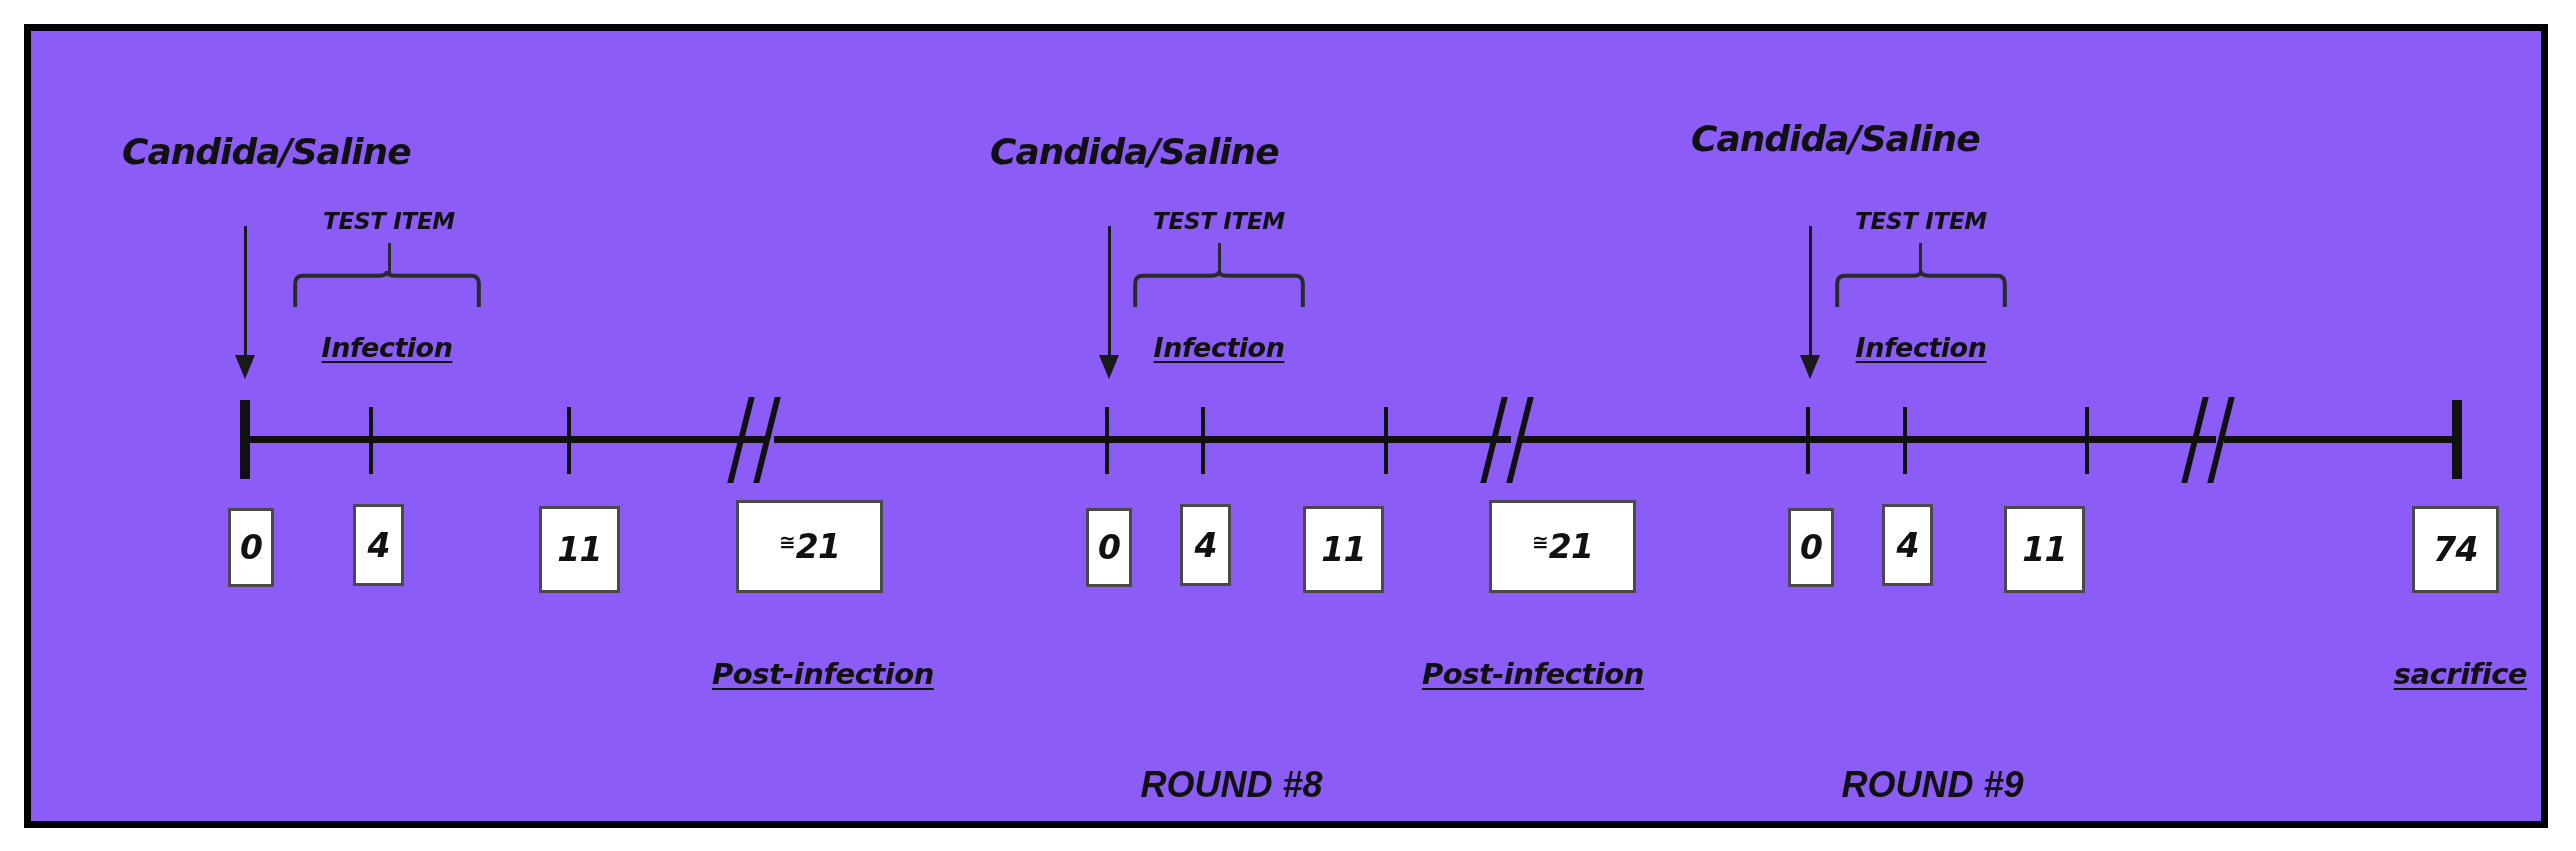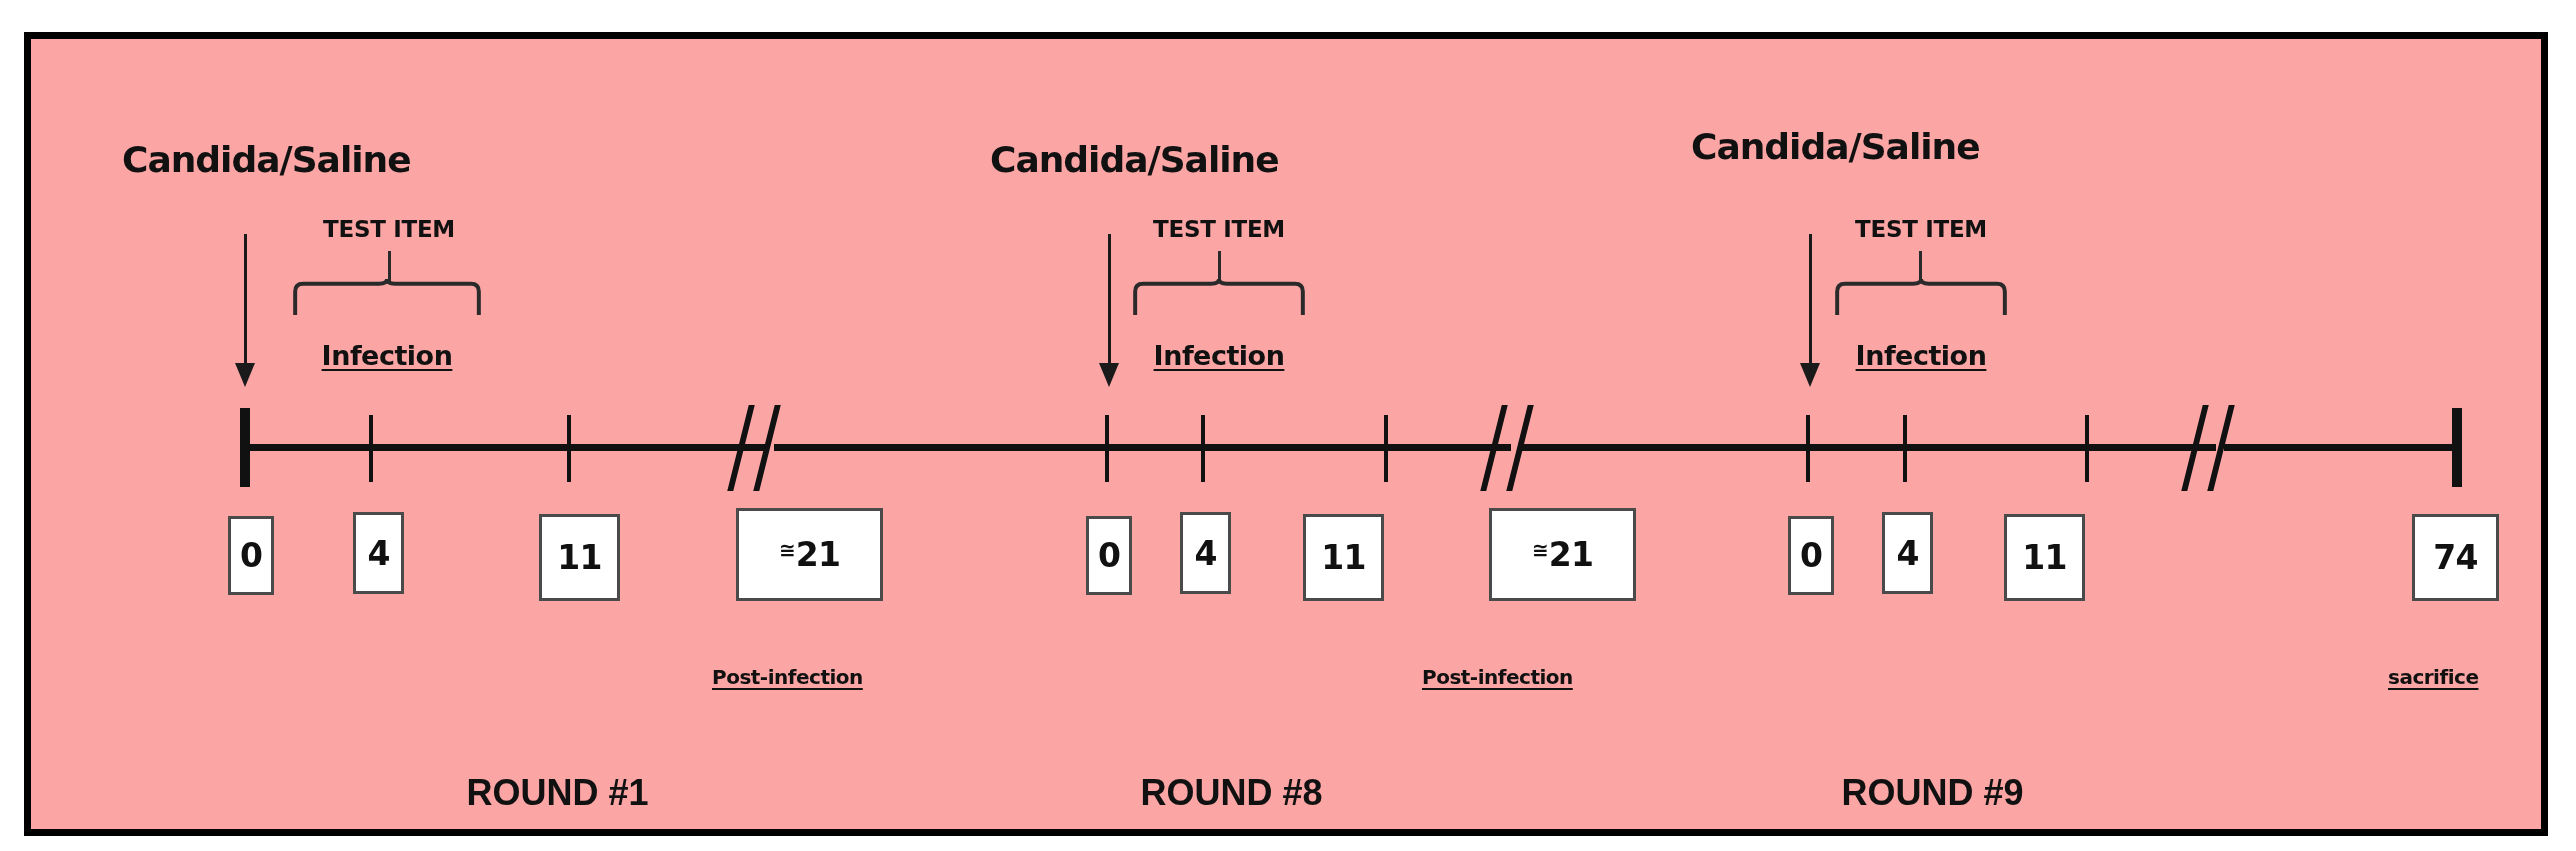--- a/index.html
+++ b/index.html
@@ -13,26 +13,27 @@
     height: 852px;
     font-family: "Liberation Sans", sans-serif;
     color: #000000;
     overflow: hidden;
   }
 
   
   #figure-frame {
     position: absolute;
     left: 24px;
-    top: 32px;
+    top: 24px;
     width: 2524px;
     height: 804px;
     border: 7.1px solid #000000;
     box-sizing: border-box;
-    background: #fca5a5;
+    background: #8b5cf6;
+    font-style: italic;
   }
 
   
   #diagram-canvas {
     position: absolute;
     left: 0;
     top: 0;
     width: 100%;
     height: 100%;
   }
@@ -170,28 +171,28 @@
     position: relative;
     top: -4.8px;
     margin-right: 0.8px;
   }
 
   
   .under-caption {
     position: absolute;
     font-family: "DejaVu Sans", "Liberation Sans", sans-serif;
     font-weight: bold;
-    font-size: 20px;
+    font-size: 29px;
     letter-spacing: -0.5px;
     white-space: nowrap;
     color: #111111;
     text-decoration: underline;
     text-underline-offset: 4px;
     text-decoration-thickness: 2.4px;
-    text-align: left;
+    text-align: right;
   }
 
   
   .round-label {
     position: absolute;
     font-family: "Liberation Sans", sans-serif;
     font-weight: bold;
     font-size: 36px;
     letter-spacing: 0px;
     white-space: nowrap;
@@ -251,21 +252,20 @@
     </div>
     <div class="day-box" style="left:508px; top:475px; width:81px; height:87px;">
       <span>11</span>
     </div>
     <div class="day-box" style="left:705px; top:469px; width:147px; height:93px;">
       <span class="approx">≅</span>
       <span>21</span>
     </div>
     <div class="under-caption" style="left:681px; top:626px; width:194px;">Post-infection</div>
 
-    <div class="round-label" style="left:392px; top:733px; width:269px;">ROUND #1</div>
 
     <div class="tick" style="left:1074px;"></div>
     <div class="tick" style="left:1170px;"></div>
     <div class="tick" style="left:1353px;"></div>
 
     <div class="candida-label" style="left:959px; top:100px;">Candida/Saline</div>
 
     <div class="inject-arrow" style="left:1068px; top:195px;">
       <div class="shaft"></div>
         <div class="head"></div>

